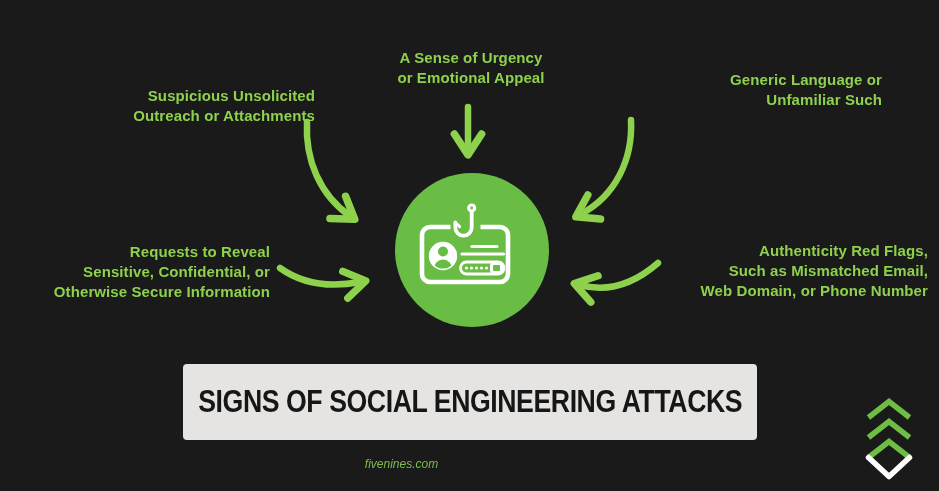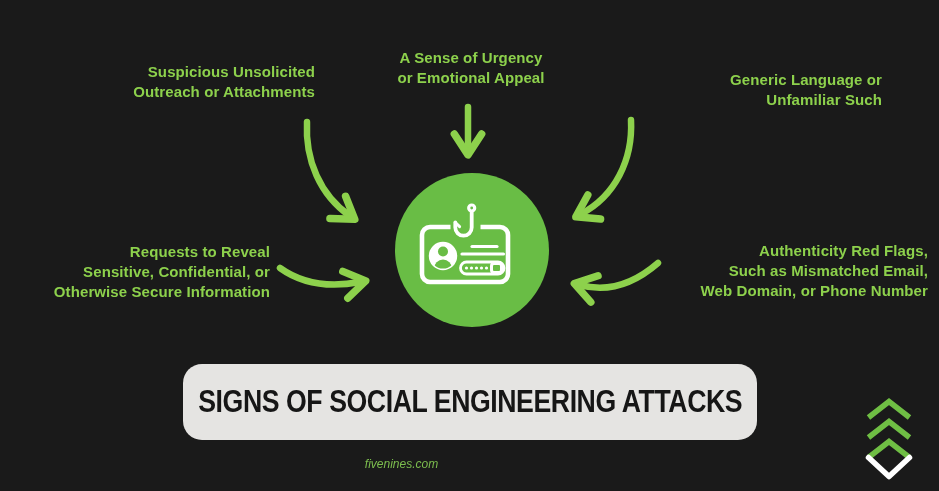--- a/index.html
+++ b/index.html
@@ -19,29 +19,29 @@
     font-family:"Liberation Sans",sans-serif;
   }
   .art{position:absolute;left:0;top:0;width:939px;height:491px;}
 
   .label{
     position:absolute;color:var(--label-green);
     font-weight:700;font-size:15px;line-height:20px;
     letter-spacing:0.1px;
   }
   .label span{display:block;}
-  .lbl-top-left{left:75px;top:62px;width:240px;text-align:right;}
+  .lbl-top-left{left:75px;top:86px;width:240px;text-align:right;}
   .lbl-top-center{left:351px;top:48px;width:240px;text-align:center;}
   .lbl-top-right{left:622px;top:70px;width:260px;text-align:right;}
   .lbl-mid-left{left:20px;top:242px;width:250px;text-align:right;}
   .lbl-mid-right{left:668px;top:241px;width:260px;text-align:right;}
 
   .banner{
     position:absolute;left:183px;top:364px;width:574px;height:76px;
-    background:var(--banner-bg);border-radius:19px;
+    background:var(--banner-bg);border-radius:4px;
     display:flex;align-items:center;justify-content:center;
   }
   .banner-title{
     display:inline-block;color:var(--banner-text);
     font-weight:700;font-size:31px;letter-spacing:-0.5px;
     transform:scaleX(0.86);transform-origin:center;white-space:nowrap;
   }
   .footer-site{
     position:absolute;left:0;top:457px;width:803px;text-align:center;
     color:var(--footer-green);font-style:italic;font-size:12px;font-weight:400;

